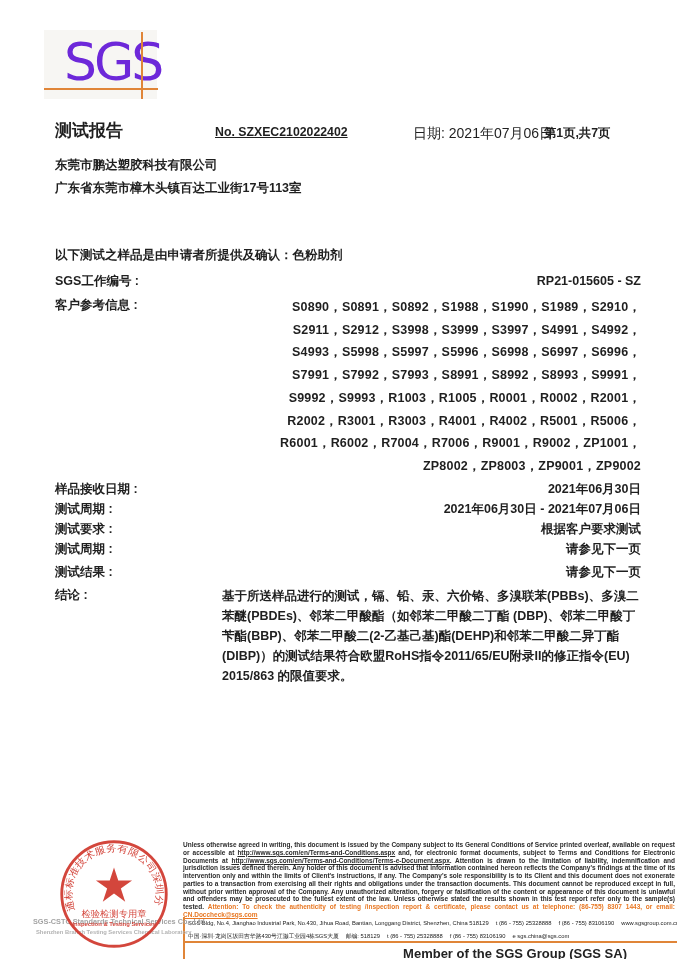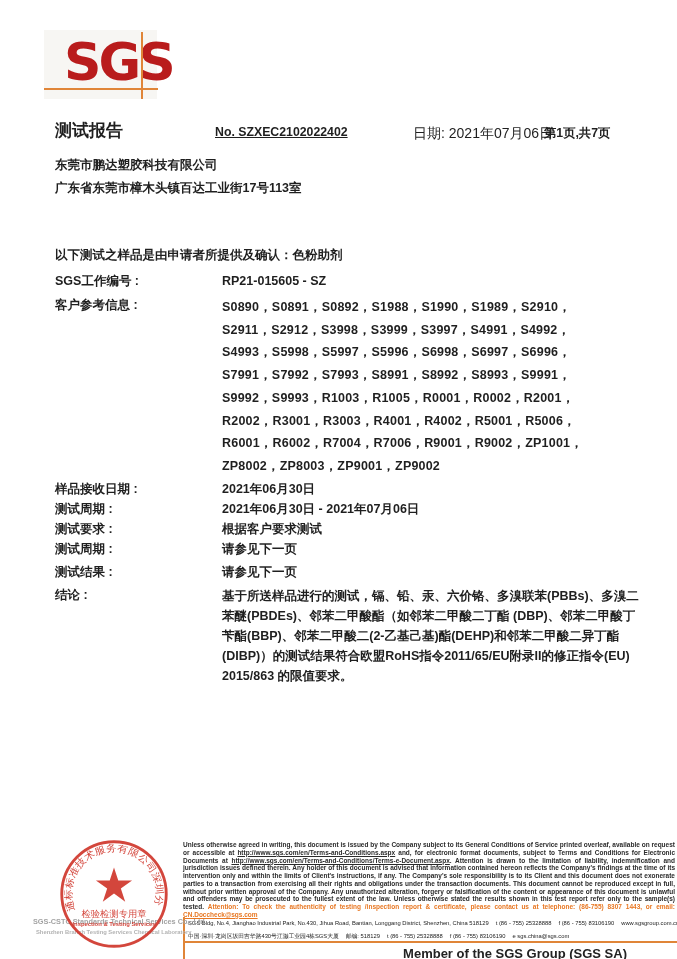--- a/index.html
+++ b/index.html
@@ -4,37 +4,37 @@
 <style>
   html,body{margin:0;padding:0;background:#e9e9e9;}
   .page{
     position:relative;width:677px;height:959px;margin:0 auto;background:#ffffff;
     font-family:"Liberation Sans", sans-serif;color:#1f1f1f;overflow:hidden;
   }
   
   .logo-box{position:absolute;left:44px;top:30px;width:113px;height:69px;background:#f7f6f3;}
   .logo-text{
     position:absolute;left:20px;top:2px;font-family:"DejaVu Sans", sans-serif;
-    font-weight:bold;font-size:52px;line-height:60px;color:#b91c1c;letter-spacing:-3px;
+    font-weight:normal;font-size:52px;line-height:60px;color:#6d28d9;letter-spacing:-3px;
   }
   .logo-hline{position:absolute;left:44px;top:88px;width:114px;height:2px;background:#e08538;}
   .logo-vline{position:absolute;left:141px;top:32px;width:2px;height:67px;background:#e08538;}
   
   .hdr-title{position:absolute;left:55px;top:119px;font-size:17px;font-weight:700;}
   .hdr-no{position:absolute;left:215px;top:125px;font-size:12.3px;font-weight:700;text-decoration:underline;}
   .hdr-date{position:absolute;left:413px;top:125px;font-size:14px;font-weight:400;}
   .hdr-pages{position:absolute;left:544px;top:125px;font-size:12.3px;font-weight:700;}
   .client-name{position:absolute;left:55px;top:157px;font-size:12.5px;font-weight:600;}
   .client-addr{position:absolute;left:55px;top:180px;font-size:12.5px;font-weight:600;}
   
   .main{position:absolute;left:55px;top:246px;width:586px;font-size:12.5px;font-weight:600;}
   .intro{line-height:18px;margin-bottom:8px;}
   .row{display:flex;margin-bottom:6px;}
   .row .lbl{width:167px;flex:none;line-height:18px;}
-  .row .val{flex:1;line-height:18px;}
+  .row .val{flex:1;line-height:18px;text-align:right;}
   .row.refs{margin-bottom:2px;}
   .refs .ref-line{line-height:22.7px;letter-spacing:0.2px;}
   .row.tight{margin-bottom:2px;}
   .row.m5{margin-bottom:5px;}
   .row.conc .val{line-height:20px;text-align:left;}
   
   .fine{position:absolute;left:183px;top:841px;width:492px;font-size:6.5px;line-height:7.75px;
         text-align:justify;color:#2b2b2b;font-weight:600;}
   .fine .u{text-decoration:underline;}
   .att{color:#e87722;font-weight:700;}

